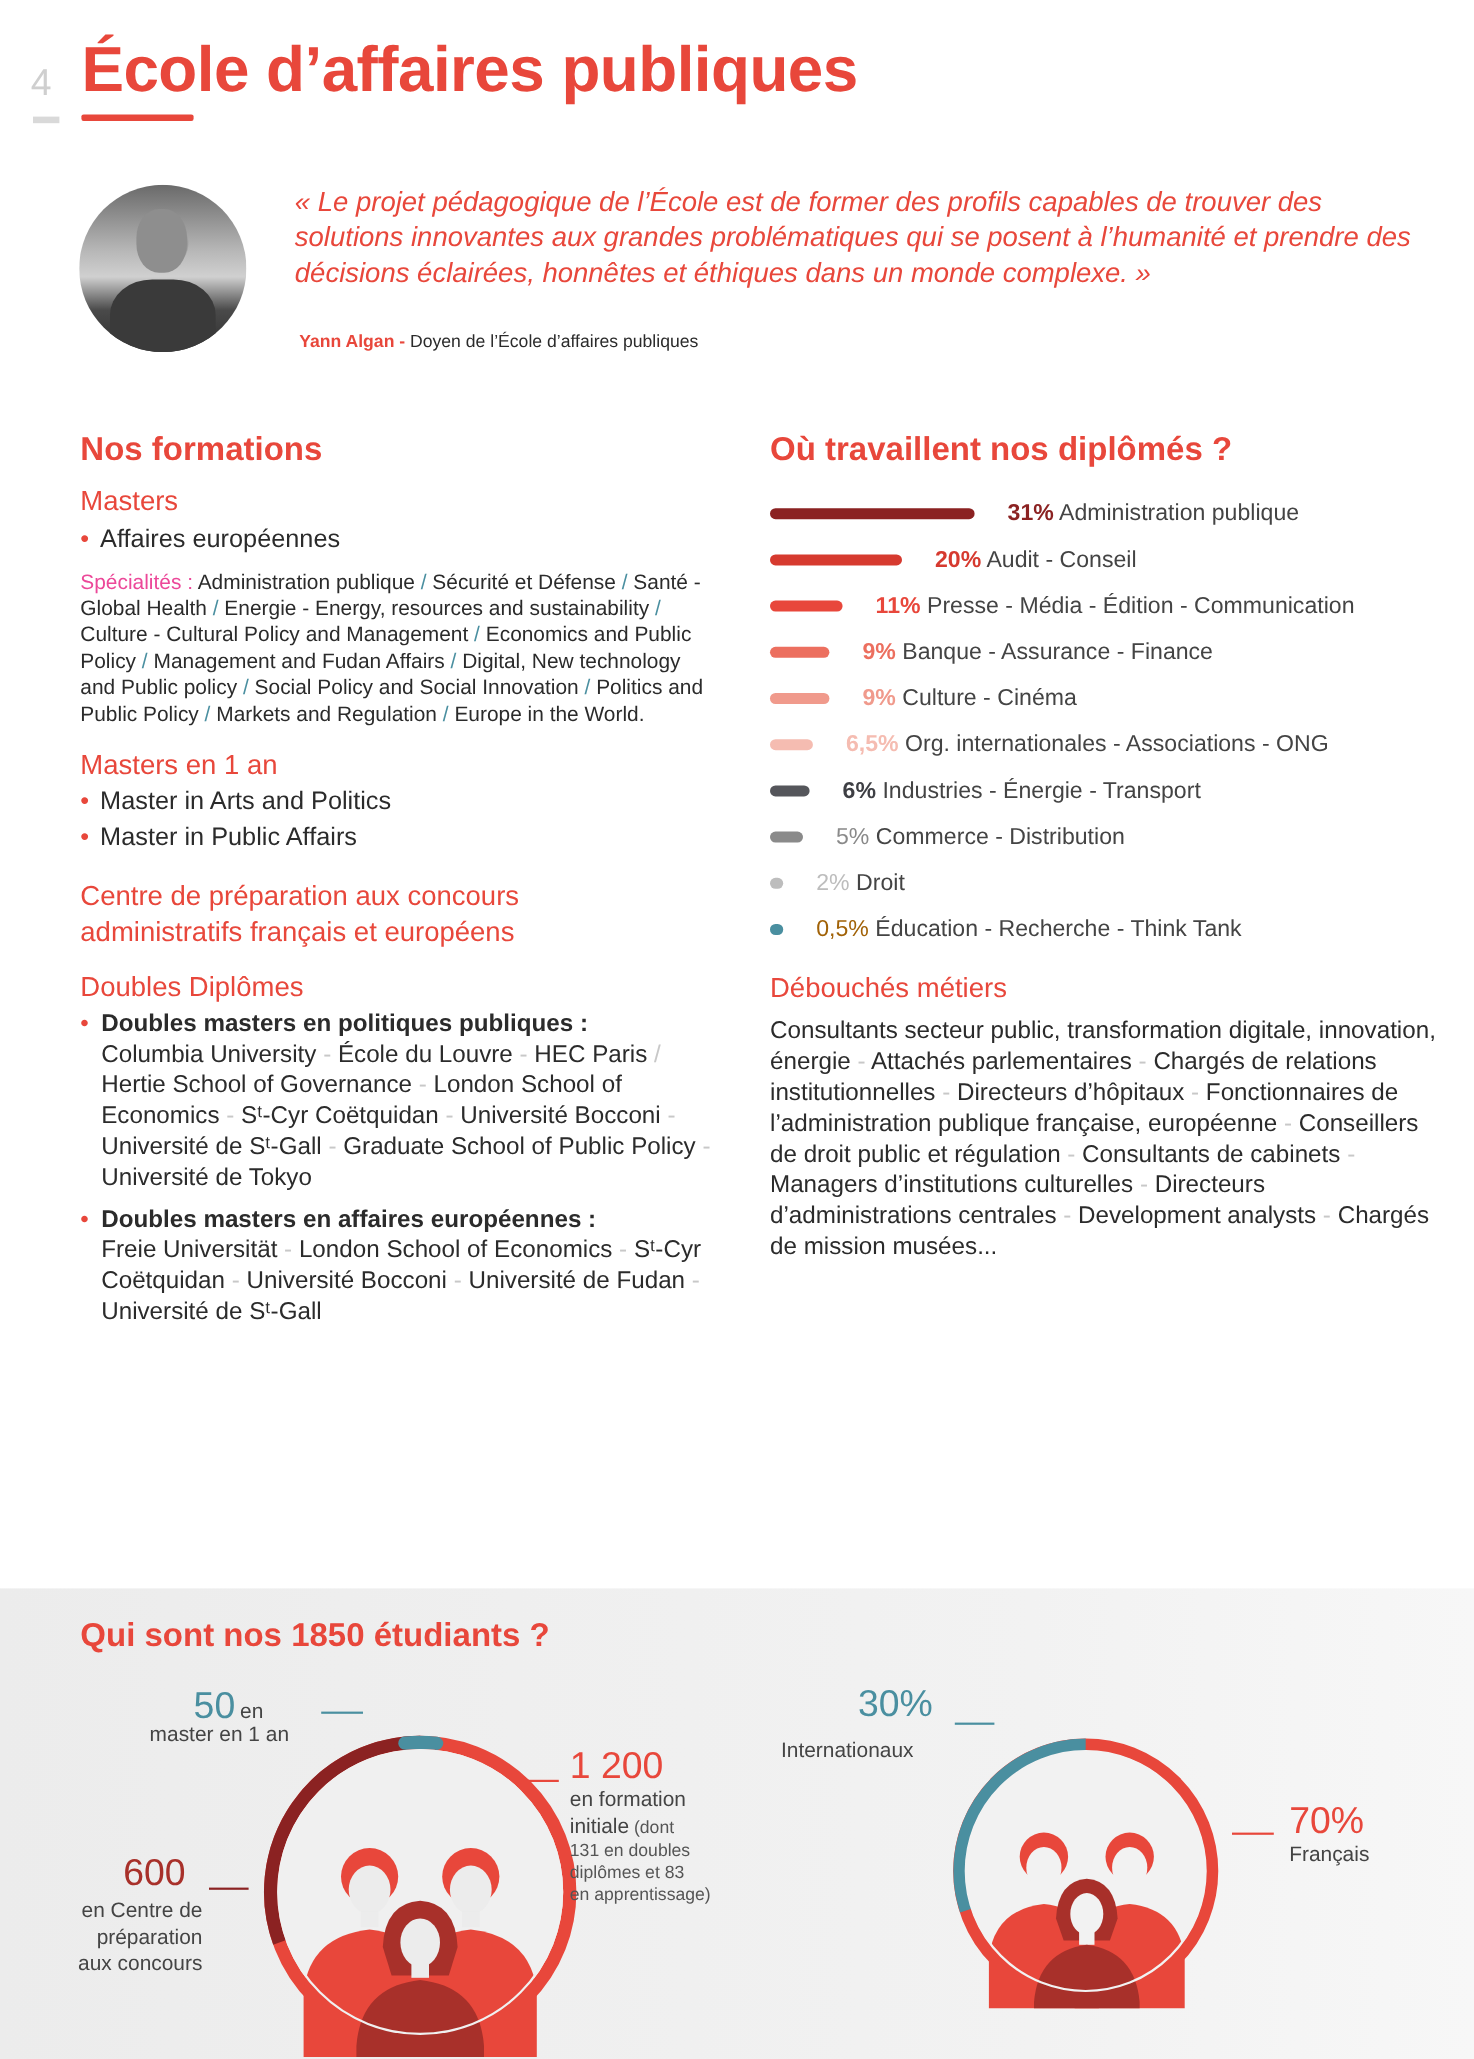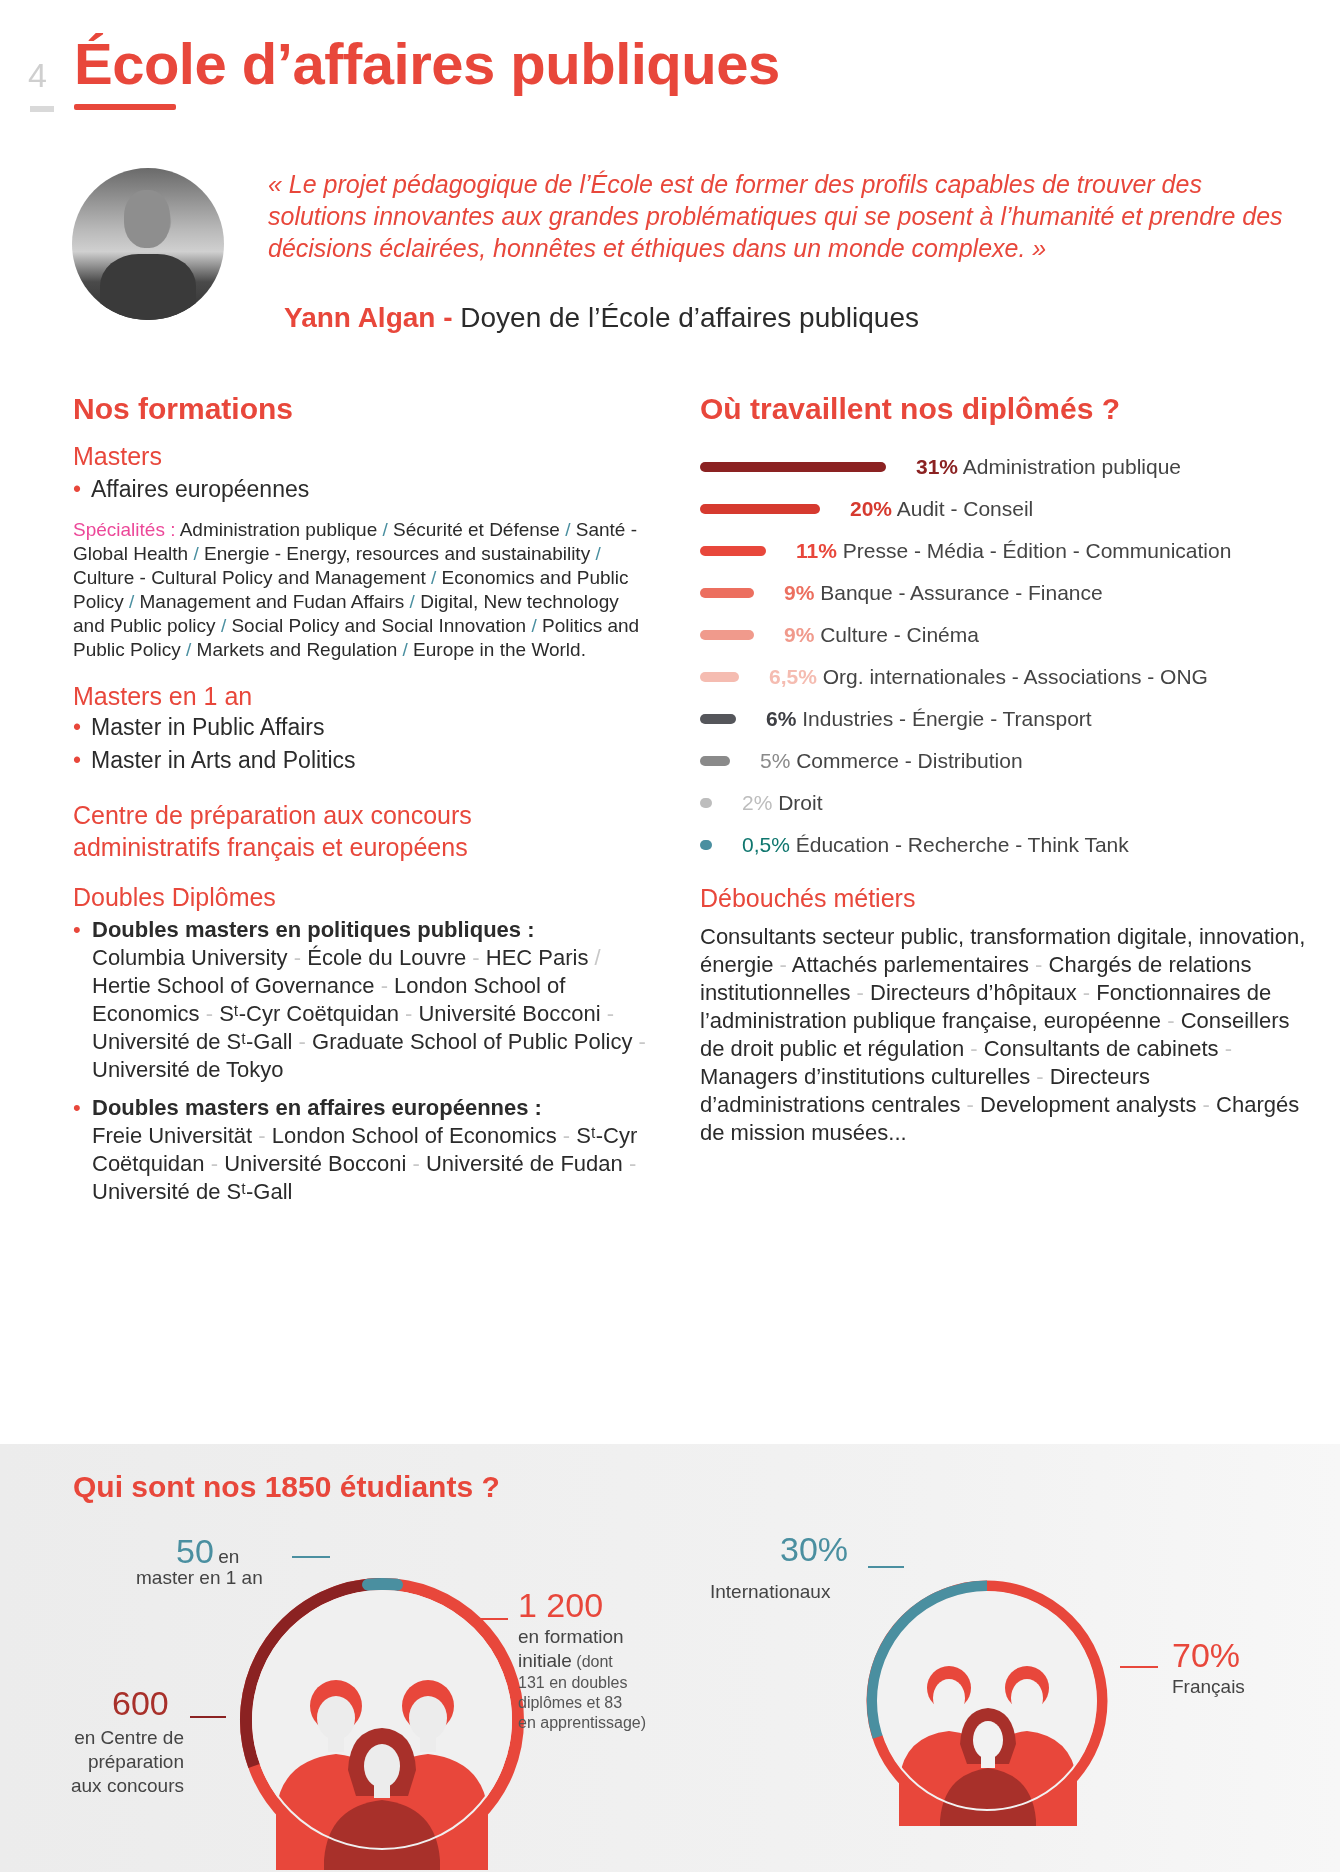--- a/index.html
+++ b/index.html
@@ -8,21 +8,21 @@
   .page-num { position: absolute; left: 0; top: 26px; font-size: 34px; color: #cfcfcf; font-weight: 300; }
   .page-num-bar { position: absolute; left: 2px; top: 76px; width: 24px; height: 6px; background: #d9d9d9; }
   .title { position: absolute; left: 46px; top: 0; font-size: 58px; font-weight: bold; color: #e8473b; white-space: nowrap; letter-spacing: -0.5px; }
   .title-bar { position: absolute; left: 46px; top: 74px; width: 102px; height: 6px; background: #e8473b; border-radius: 2px; }
 
   .quote-block { position: absolute; left: 72px; top: 168px; width: 1240px; }
   .avatar { position: absolute; left: 0; top: 0; width: 152px; height: 152px; border-radius: 50%; background: radial-gradient(circle at 50% 35%, #9a9a9a 0 18%, transparent 19%), linear-gradient(180deg, #6a6a6a 0%, #b8b8b8 40%, #d0d0d0 55%, #4a4a4a 75%, #2e2e2e 100%); overflow: hidden; }
   .avatar .head { position: absolute; left: 52px; top: 22px; width: 46px; height: 58px; border-radius: 45%; background: #8e8e8e; }
   .avatar .body { position: absolute; left: 28px; top: 86px; width: 96px; height: 80px; border-radius: 40% 40% 0 0; background: #3a3a3a; }
   .quote-text { position: absolute; left: 196px; top: 0; width: 1030px; font-size: 25px; font-style: italic; color: #e8473b; line-height: 32px; font-weight: 300; }
-  .quote-author { position: absolute; left: 212px; top: 134px; font-size: 28px; white-space: nowrap; }
+  .quote-author { position: absolute; left: 200px; top: 134px; font-size: 16px; white-space: nowrap; }
   .quote-author .name { color: #e8473b; font-weight: bold; }
   .quote-author .role { color: #2b2b2b; }
 
   .col-left { position: absolute; left: 73px; top: 392px; width: 580px; }
   .col-right { position: absolute; left: 700px; top: 392px; width: 620px; }
   h2 { font-size: 30px; font-weight: bold; color: #e8473b; }
   h3 { font-size: 25px; color: #e8473b; font-weight: normal; }
   .bullet-list { list-style: none; }
   .bullet-list li { font-size: 23px; line-height: 33px; position: relative; padding-left: 18px; }
   .bullet-list li::before { content: "•"; color: #e8473b; position: absolute; left: 0; }
@@ -90,22 +90,22 @@
     <span>Management and Fudan Affairs</span> <span class="sep">/</span>
     <span>Digital, New technology and Public policy</span> <span class="sep">/</span>
     <span>Social Policy and Social Innovation</span> <span class="sep">/</span>
     <span>Politics and Public Policy</span> <span class="sep">/</span>
     <span>Markets and Regulation</span> <span class="sep">/</span>
     <span>Europe in the World.</span>
   </div>
 
   <h3 style="margin-top:20px">Masters en 1 an</h3>
   <ul class="bullet-list">
+    <li>Master in Arts and Politics</li>
     <li>Master in Public Affairs</li>
-    <li>Master in Arts and Politics</li>
   </ul>
 
   <h3 style="margin-top:22px; line-height:32px;">
     <span>Centre de préparation aux concours</span><br>
     <span>administratifs français et européens</span>
   </h3>
 
   <h3 style="margin-top:20px">Doubles Diplômes</h3>
   <div class="dd-group">
     <div class="dd-title">Doubles masters en politiques publiques :</div>
@@ -169,21 +169,21 @@
       <div class="bar-row">
         <div class="bar" style="width: 30px; background: rgb(138, 138, 138);"></div>
         <div class="bar-label" style="left: 60px;"><span class="pct" style="color: rgb(138, 138, 138); font-weight: normal;">5%</span> <span>Commerce - Distribution</span></div>
       </div>
       <div class="bar-row">
         <div class="bar" style="width: 12px; background: rgb(189, 189, 189);"></div>
         <div class="bar-label" style="left: 42px;"><span class="pct" style="color: rgb(189, 189, 189); font-weight: normal;">2%</span> <span>Droit</span></div>
       </div>
       <div class="bar-row">
         <div class="bar" style="width: 12px; background: rgb(74, 143, 160);"></div>
-        <div class="bar-label" style="left: 42px;"><span class="pct" style="color: #0f766e; font-weight: normal;">0,5%</span> <span>Éducation - Recherche - Think Tank</span></div>
+        <div class="bar-label" style="left: 42px;"><span class="pct" style="color: #a16207; font-weight: normal;">0,5%</span> <span>Éducation - Recherche - Think Tank</span></div>
       </div>
     </div>
 
   <h3 style="margin-top:18px">Débouchés métiers</h3>
   <div class="metiers" id="metiers"><span>Consultants secteur public, transformation digitale, innovation, énergie</span><span class="sep-dash"> - </span><span>Attachés parlementaires</span><span class="sep-dash"> - </span><span>Chargés de relations institutionnelles</span><span class="sep-dash"> - </span><span>Directeurs d’hôpitaux</span><span class="sep-dash"> - </span><span>Fonctionnaires de l’administration publique française, européenne</span><span class="sep-dash"> - </span><span>Conseillers de droit public et régulation</span><span class="sep-dash"> - </span><span>Consultants de cabinets</span><span class="sep-dash"> - </span><span>Managers d’institutions culturelles</span><span class="sep-dash"> - </span><span>Directeurs d’administrations centrales</span><span class="sep-dash"> - </span><span>Development analysts</span><span class="sep-dash"> - </span><span>Chargés de mission musées...</span></div>
 </div>
 
 <div class="students">
   <h2>Qui sont nos 1850 étudiants ?</h2>
 

